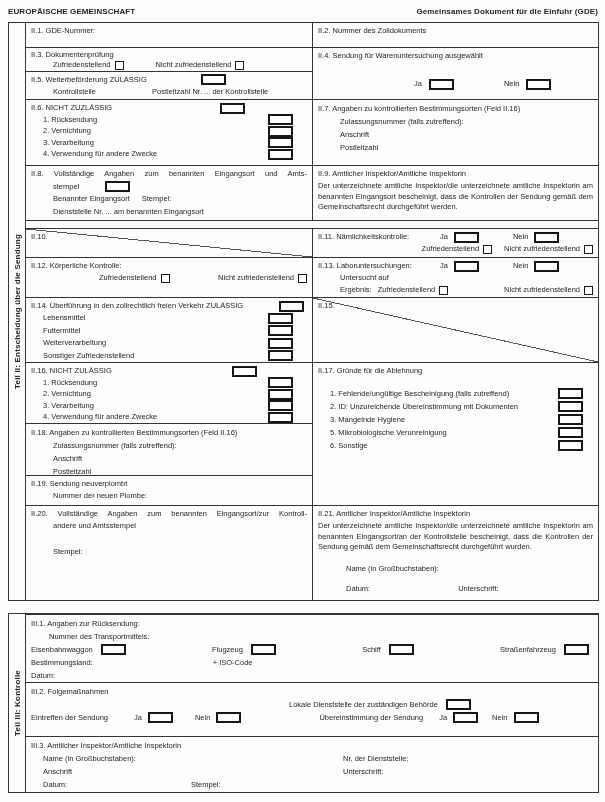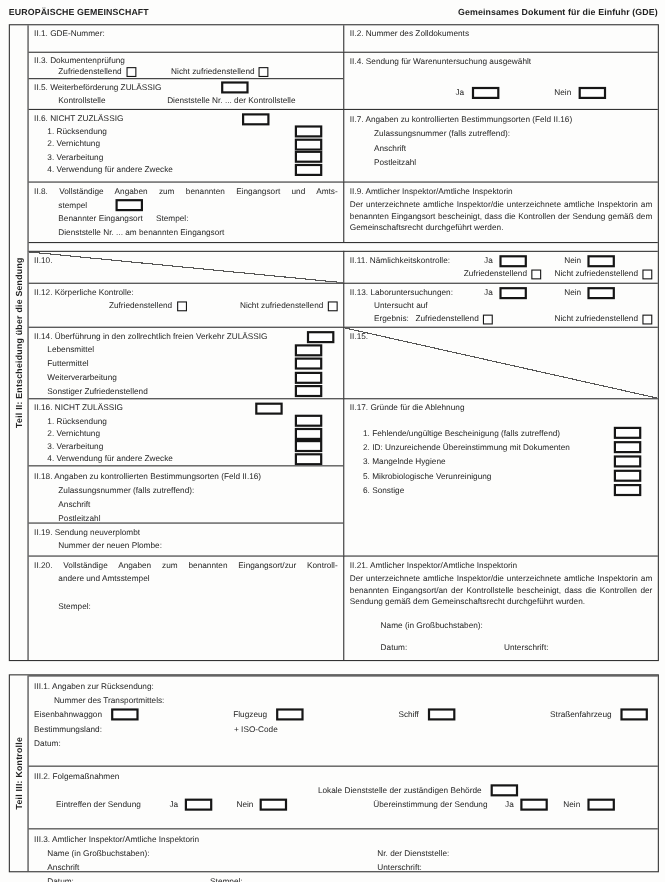--- a/index.html
+++ b/index.html
@@ -29,21 +29,21 @@
   .ind { padding-left:22px; }
   .cbL { display:inline-block; width:21px; height:7px; border:2px solid #161616; flex:none; background:#fff; }
   .cbS { display:inline-block; width:7px; height:7px; border:1px solid #161616; flex:none; background:#fff; }
   .itrow { display:flex; align-items:center; height:11.5px; padding-left:12px; }
   .itrow17 { display:flex; align-items:center; height:13px; padding-left:12px; }
   .mla { margin-left:auto; }
   .just { text-align:justify; text-align-last:justify; }
   .para { text-align:justify; line-height:10.5px; margin-top:1px; }
   .diag { background-image:linear-gradient(to right top, transparent calc(50% - 0.5px), #555 calc(50% - 0.5px), #555 calc(50% + 0.5px), transparent calc(50% + 0.5px)); }
 
-  .t3col { flex:1; display:flex; flex-direction:column;gap:14px; }
+  .t3col { flex:1; display:flex; flex-direction:column; }
   .t3row { border-top:1px solid #333; font-size:7.5px; line-height:13px; padding:2px 5px 1px 5px; box-sizing:border-box; }
 </style>
 </head>
 <body>
 
 <div class="page">
 
   <div class="pagehead">
     <span>EUROPÄISCHE GEMEINSCHAFT</span>
     <span>Gemeinsames Dokument für die Einfuhr (GDE)</span>
@@ -83,21 +83,21 @@
         </div>
       </div>
 
       <div class="cell" style="grid-area:3/1/4/2;line-height:11.5px">
         <div class="fx">
           <span>II.5. Weiterbeförderung ZULÄSSIG</span>
           <span class="cbL" style="margin-left:54px"></span>
         </div>
         <div class="fx ind">
           <span>Kontrollstelle</span>
-          <span style="margin-left:56px">Dienststelle Nr. ... der Kontrollstelle</span>
+          <span style="margin-left:56px">Postleitzahl Nr. ... der Kontrollstelle</span>
         </div>
       </div>
 
       <div class="cell" style="grid-area:4/1/5/2">
         <div class="fx">
           <span>II.6. NICHT ZUZLÄSSIG</span>
           <span class="cbL mla" style="margin-right:62px"></span>
         </div>
         <div class="itrow">
             <span>1. Rücksendung</span>
@@ -332,21 +332,21 @@
         <div>Datum:</div>
       </div>
 
       <div class="t3row" style="height:54px">
         <div>III.2. Folgemaßnahmen</div>
         <div class="fx" style="padding-left:258px">
           <span>Lokale Dienststelle der zuständigen Behörde</span>
           <span class="cbL" style="margin-left:8px"></span>
         </div>
         <div class="fx">
-          <span style="margin-left:20px">Eintreffen der Sendung</span>
+          <span style="margin-left:0">Eintreffen der Sendung</span>
           <span style="margin-left:26px">Ja</span>
           <span class="cbL" style="margin-left:6px"></span>
           <span style="margin-left:22px">Nein</span>
           <span class="cbL" style="margin-left:6px"></span>
           <span style="margin-left:78px">Übereinstimmung der Sendung</span>
           <span style="margin-left:16px">Ja</span>
           <span class="cbL" style="margin-left:6px"></span>
           <span style="margin-left:14px">Nein</span>
           <span class="cbL" style="margin-left:6px"></span>
         </div>

